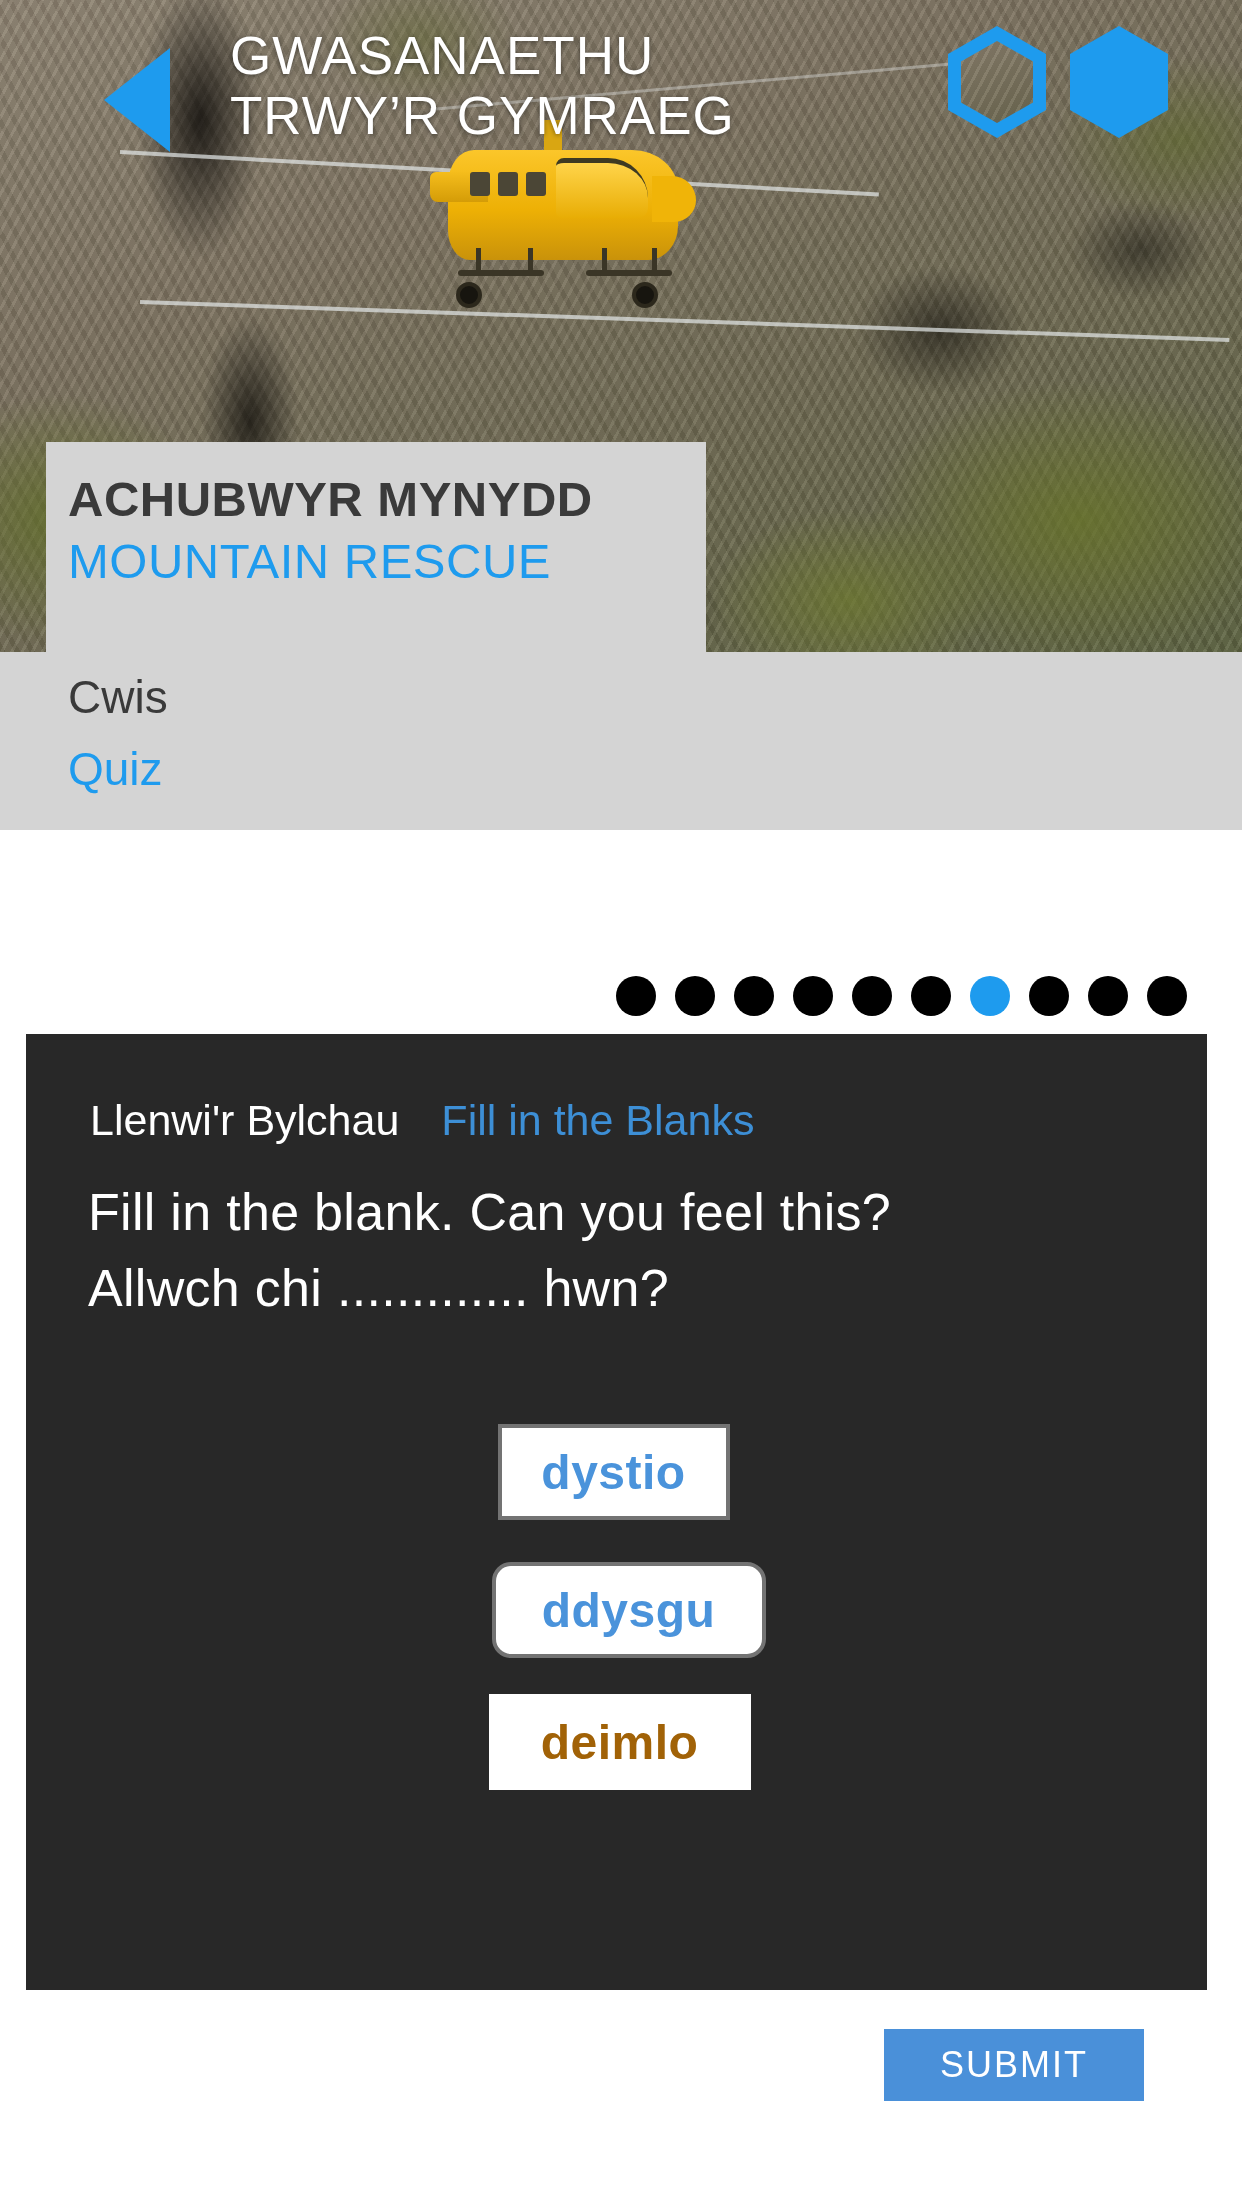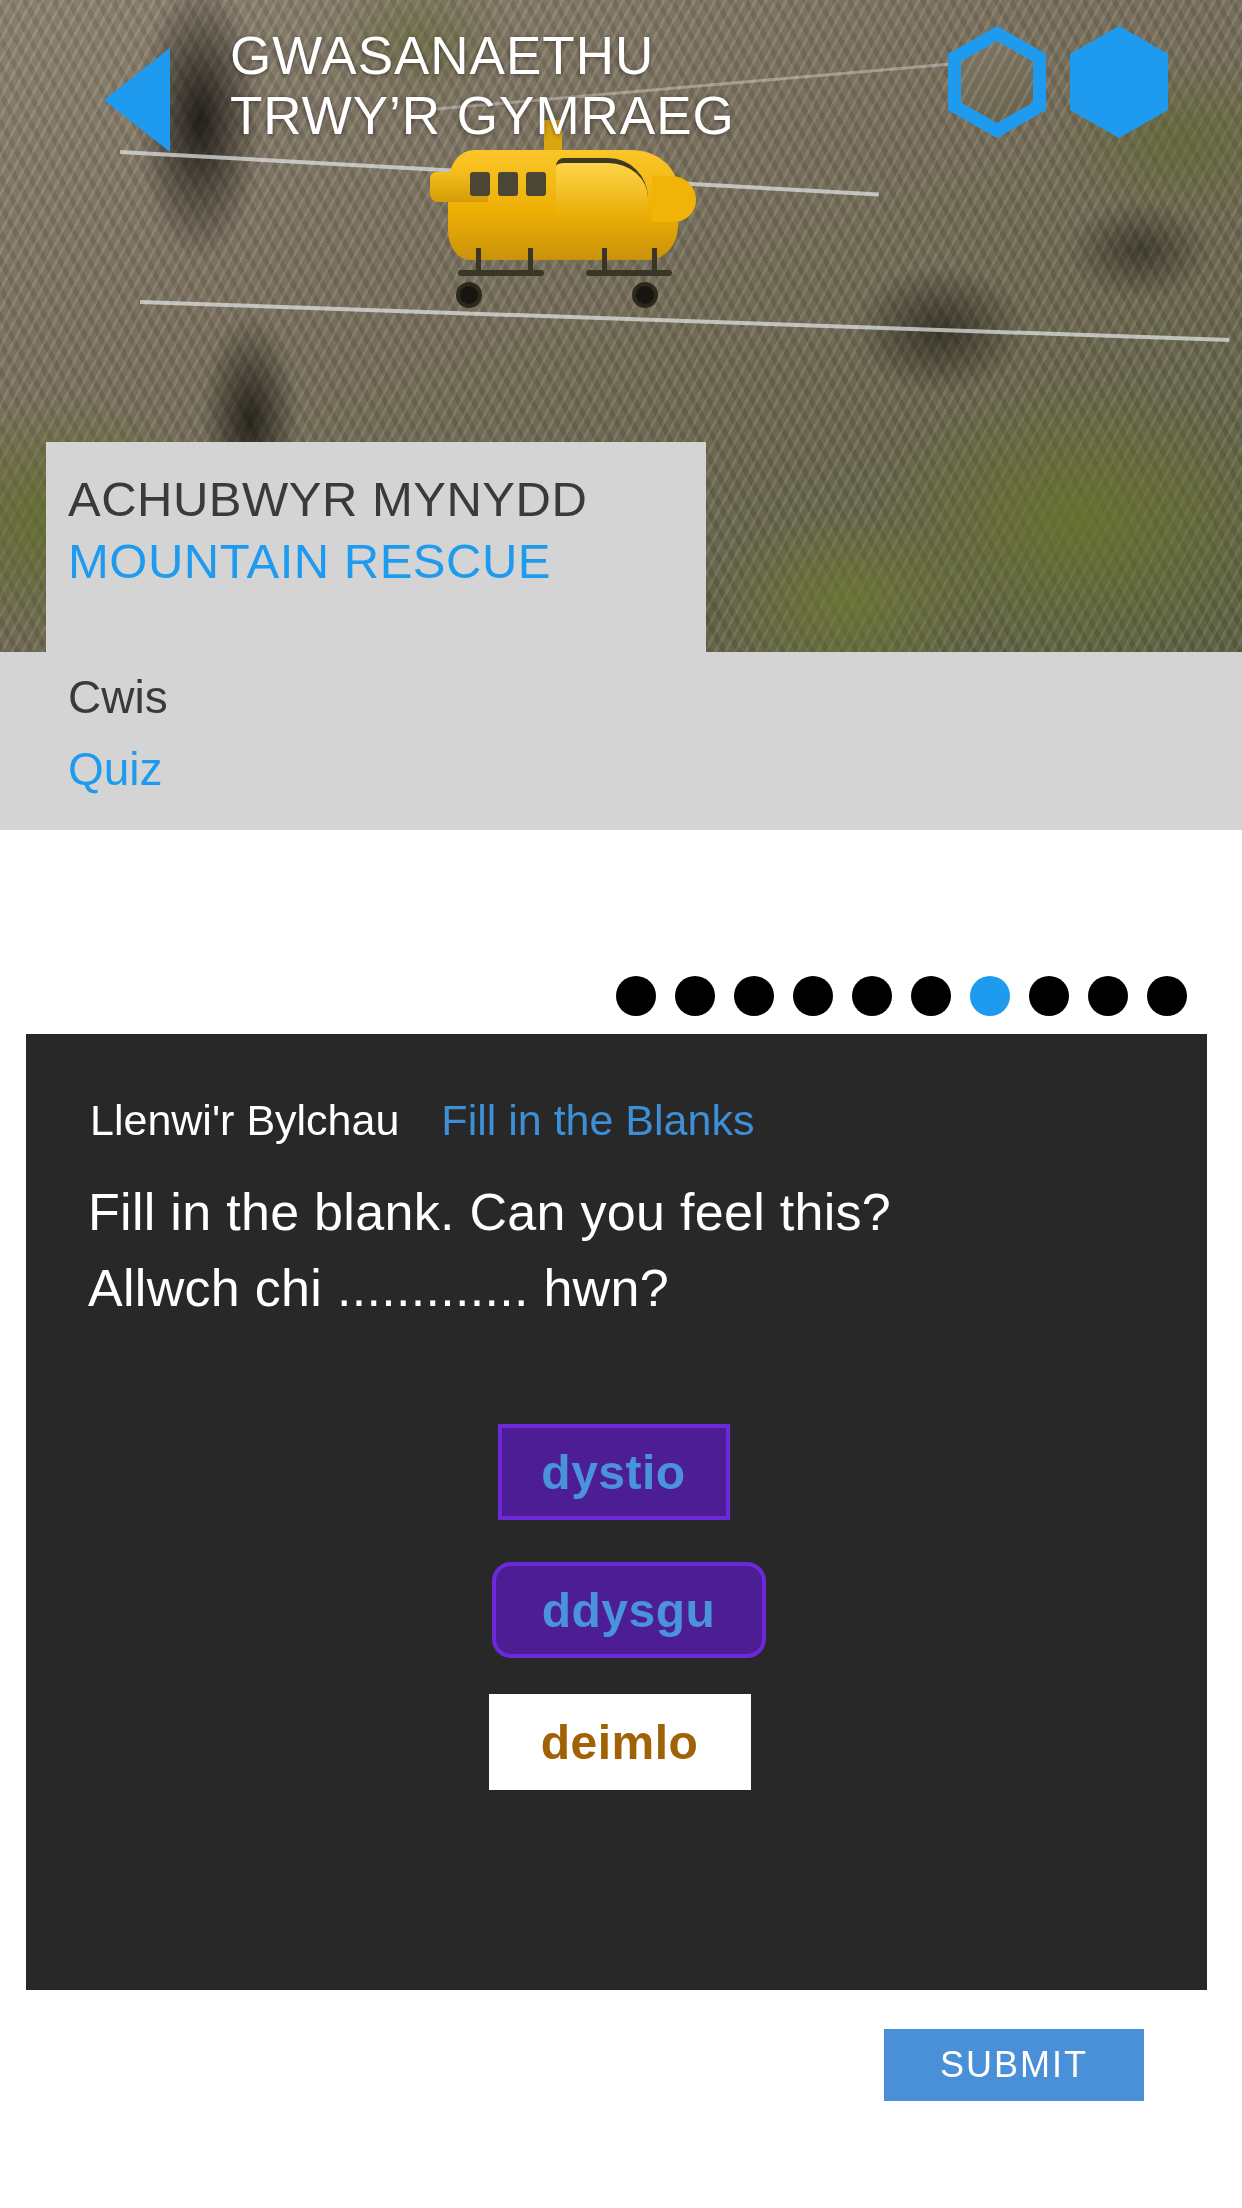--- a/index.html
+++ b/index.html
@@ -145,21 +145,21 @@
 
   
   .title-card {
     position:absolute;
     left:46px; top:442px;
     width:660px; height:210px;
     background:#d4d4d4;
     padding:26px 0 0 22px;
   }
   .title-cy {
-    font-size:49px; line-height:62px; color:#3a3a3a; font-weight:400; letter-spacing:.5px;
+    font-size:49px; line-height:62px; color:#3a3a3a; font-weight:700; letter-spacing:.5px;
   }
   .title-en {
     font-size:49px; line-height:62px; color:#1e9bee; font-weight:400; letter-spacing:.5px;
   }
 
   .subtitle-band {
     position:absolute;
     left:0; top:652px;
     width:1242px; height:178px;
     background:#d4d4d4;
@@ -225,22 +225,22 @@
     display:inline-flex;
     align-items:center;
     justify-content:center;
     font-size:48px;
     font-weight:bold;
     letter-spacing:.5px;
     cursor:pointer;
     user-select:none;
   }
   .option.unselected {
-    border:4px solid #6d28d9;
-    background:#4c1d95;
+    border:4px solid #737373;
+    background:#ffffff;
     color:#4a93db;
   }
   .option.selected {
     border:4px solid #ffffff;
     background:#ffffff;
     color:#a16207;
   }
   .opt-1 { width:232px; height:96px; margin-right:4px; }
   .opt-2 { width:274px; height:96px; margin-left:24px;border-radius:19px; }
   .opt-3 { width:262px; height:96px; margin-left:6px; }

